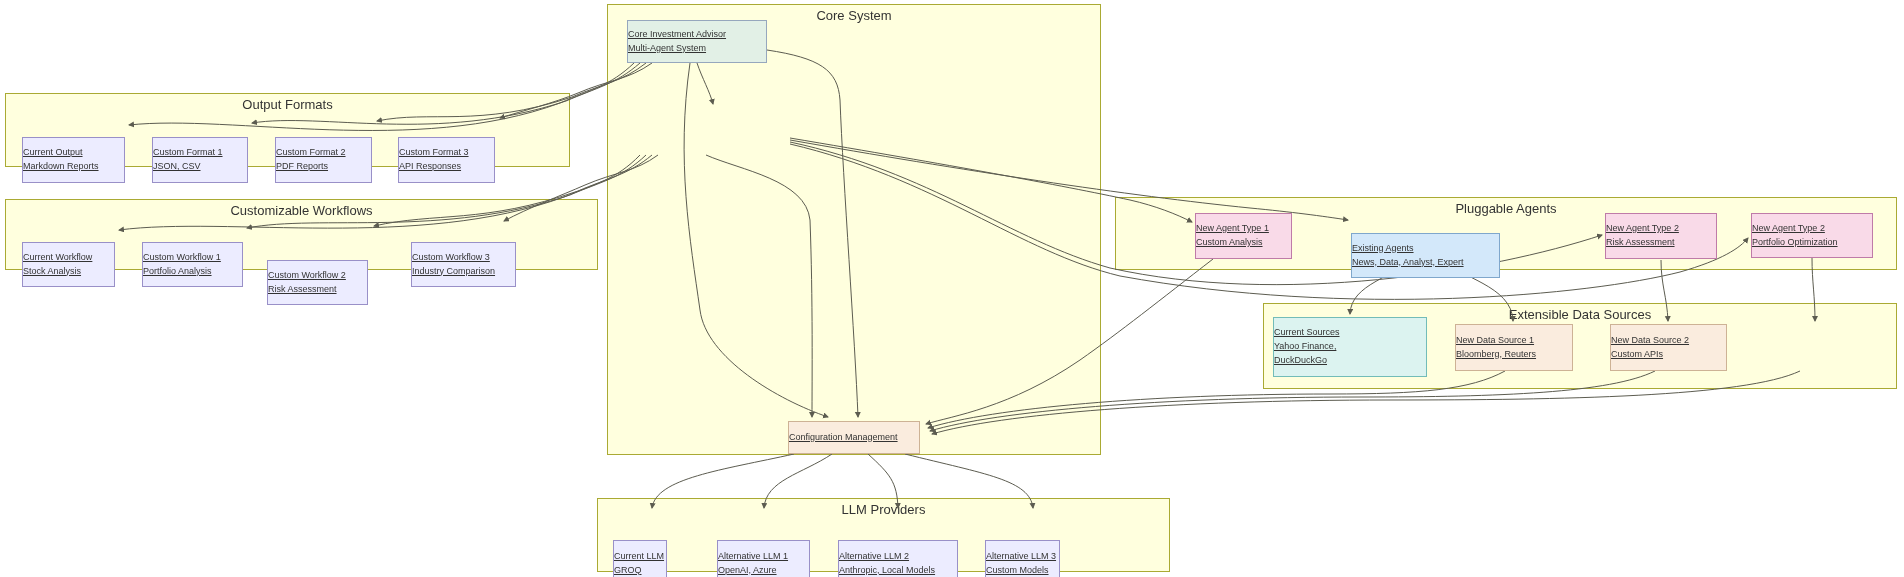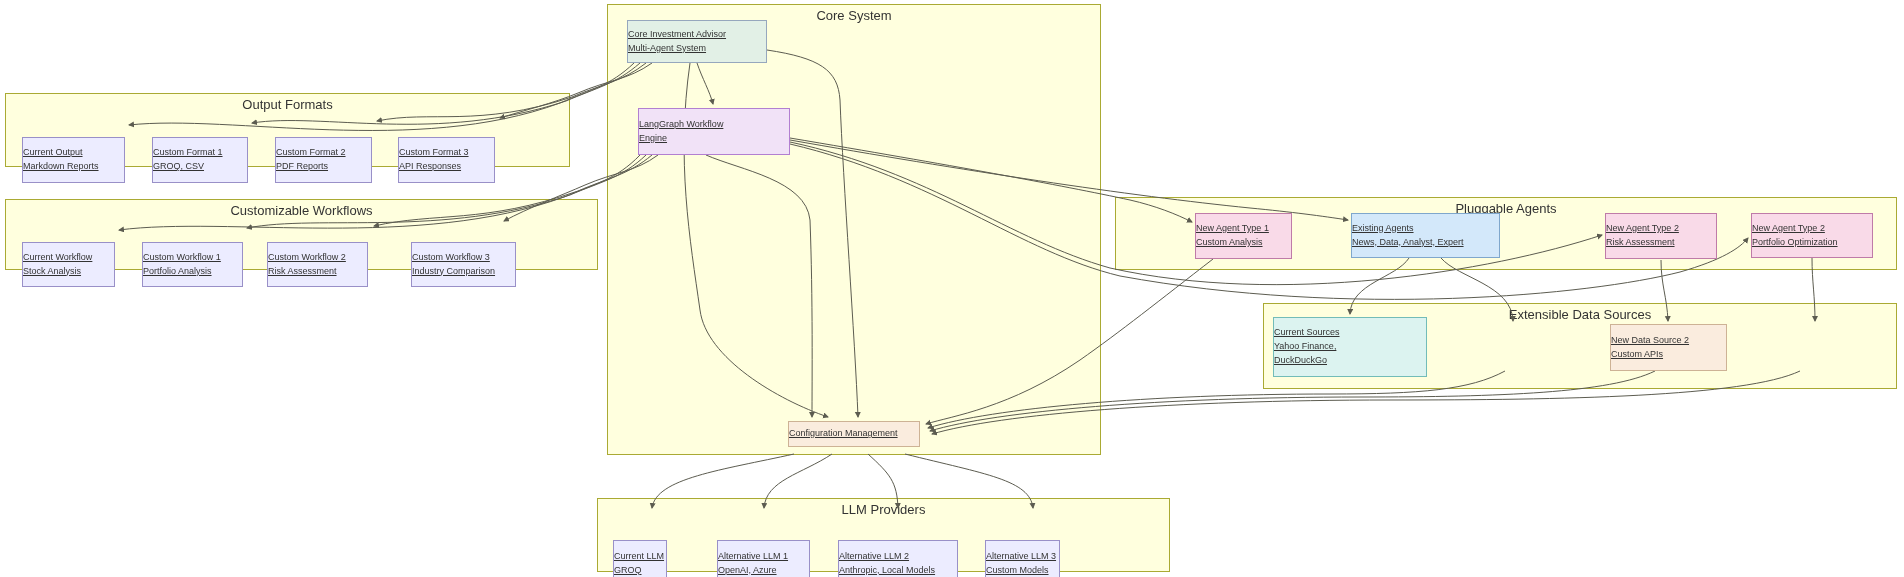--- a/index.html
+++ b/index.html
@@ -33,21 +33,21 @@
     text-align:center;
     font-size:9px;line-height:1.55;color:#333;
     z-index:2;box-sizing:border-box;
     white-space:nowrap;
     text-decoration:underline;
   }
   .lavender{background:var(--node_fill_lavender);border:1px solid var(--node_border_lavender);margin-top:29px;}
   .mint{background:var(--node_fill_mint);border:1px solid var(--node_border_mint);}
   .purplebox{background:var(--node_fill_purple);border:1px solid var(--node_border_purple);}
   .pink{background:var(--node_fill_pink);border:1px solid var(--node_border_pink);}
-  .blue{background:var(--node_fill_blue);border:1px solid var(--node_border_blue);}
+  .blue{background:var(--node_fill_blue);border:1px solid var(--node_border_blue);margin-top:20px;}
   .cyan{background:var(--node_fill_cyan);border:1px solid var(--node_border_cyan);}
   .cream{background:var(--node_fill_cream);border:1px solid var(--node_border_cream);}
 </style>
 </head>
 <body>
 
 <div id="canvas">
 
   <div class="container" style="left:607px;top:4px;width:494px;height:451px">
     <div class="clabel">Core System</div>
@@ -101,51 +101,47 @@
     <path class="edge" marker-end="url(#arrow)" d="M 794,454 C 722,470 656,478 652,508"></path>
     <path class="edge" marker-end="url(#arrow)" d="M 832,454 C 802,474 766,480 764,508"></path>
     <path class="edge" marker-end="url(#arrow)" d="M 868,454 C 890,474 897,482 898,508"></path>
     <path class="edge" marker-end="url(#arrow)" d="M 905,454 C 985,474 1030,480 1033,508"></path>
   </svg>
 
   <div class="node mint" style="left:627px;top:20px;width:140px;height:43px">
     <span>Core Investment Advisor</span>
     <span>Multi-Agent System</span>
   </div>
-  <div class="node purplebox" style="left:638px;top:108px;width:152px;height:47px">
-    <span>LangGraph Workflow</span>
-    <span>Engine</span>
-  </div>
 
   <div class="node lavender" style="left:22px;top:108px;width:103px;height:46px">
     <span>Current Output</span>
     <span>Markdown Reports</span>
   </div>
   <div class="node lavender" style="left:152px;top:108px;width:96px;height:46px">
     <span>Custom Format 1</span>
-    <span>GROQ, CSV</span>
+    <span>JSON, CSV</span>
   </div>
   <div class="node lavender" style="left:275px;top:108px;width:97px;height:46px">
     <span>Custom Format 2</span>
     <span>PDF Reports</span>
   </div>
   <div class="node lavender" style="left:398px;top:108px;width:97px;height:46px">
     <span>Custom Format 3</span>
     <span>API Responses</span>
   </div>
 
   <div class="node lavender" style="left:22px;top:213px;width:93px;height:45px">
     <span>Current Workflow</span>
     <span>Stock Analysis</span>
   </div>
   <div class="node lavender" style="left:142px;top:213px;width:101px;height:45px">
     <span>Custom Workflow 1</span>
     <span>Portfolio Analysis</span>
   </div>
-  <div class="node lavender" style="left:267px;top:213px;width:101px;height:45px">
+  <div class="node lavender" style="left:267px;top:231px;width:101px;height:45px">
     <span>Custom Workflow 2</span>
     <span>Risk Assessment</span>
   </div>
   <div class="node lavender" style="left:411px;top:213px;width:105px;height:45px">
     <span>Custom Workflow 3</span>
     <span>Industry Comparison</span>
   </div>
 
   <div class="node pink" style="left:1195px;top:213px;width:97px;height:46px">
     <span>New Agent Type 1</span>
@@ -162,26 +158,30 @@
   <div class="node pink" style="left:1751px;top:213px;width:122px;height:45px">
     <span>New Agent Type 2</span>
     <span>Portfolio Optimization</span>
   </div>
 
   <div class="node cyan" style="left:1273px;top:317px;width:154px;height:60px">
     <span>Current Sources</span>
     <span>Yahoo Finance,</span>
     <span>DuckDuckGo</span>
   </div>
+  <div class="node cream" style="left:1455px;top:324px;width:118px;height:47px">
+    <span>New Data Source 1</span>
+    <span>Bloomberg, Reuters</span>
+  </div>
   <div class="node cream" style="left:1610px;top:324px;width:117px;height:47px">
     <span>New Data Source 2</span>
     <span>Custom APIs</span>
   </div>
 
-  <div class="node cream" style="left:788px;top:421px;width:132px;height:26px">
+  <div class="node cream" style="left:788px;top:421px;width:132px;height:33px">
     <span>Configuration Management</span>
   </div>
 
   <div class="node lavender" style="left:613px;top:511px;width:54px;height:47px">
     <span>Current LLM</span>
     <span>GROQ</span>
   </div>
   <div class="node lavender" style="left:717px;top:511px;width:93px;height:47px">
     <span>Alternative LLM 1</span>
     <span>OpenAI, Azure</span>

